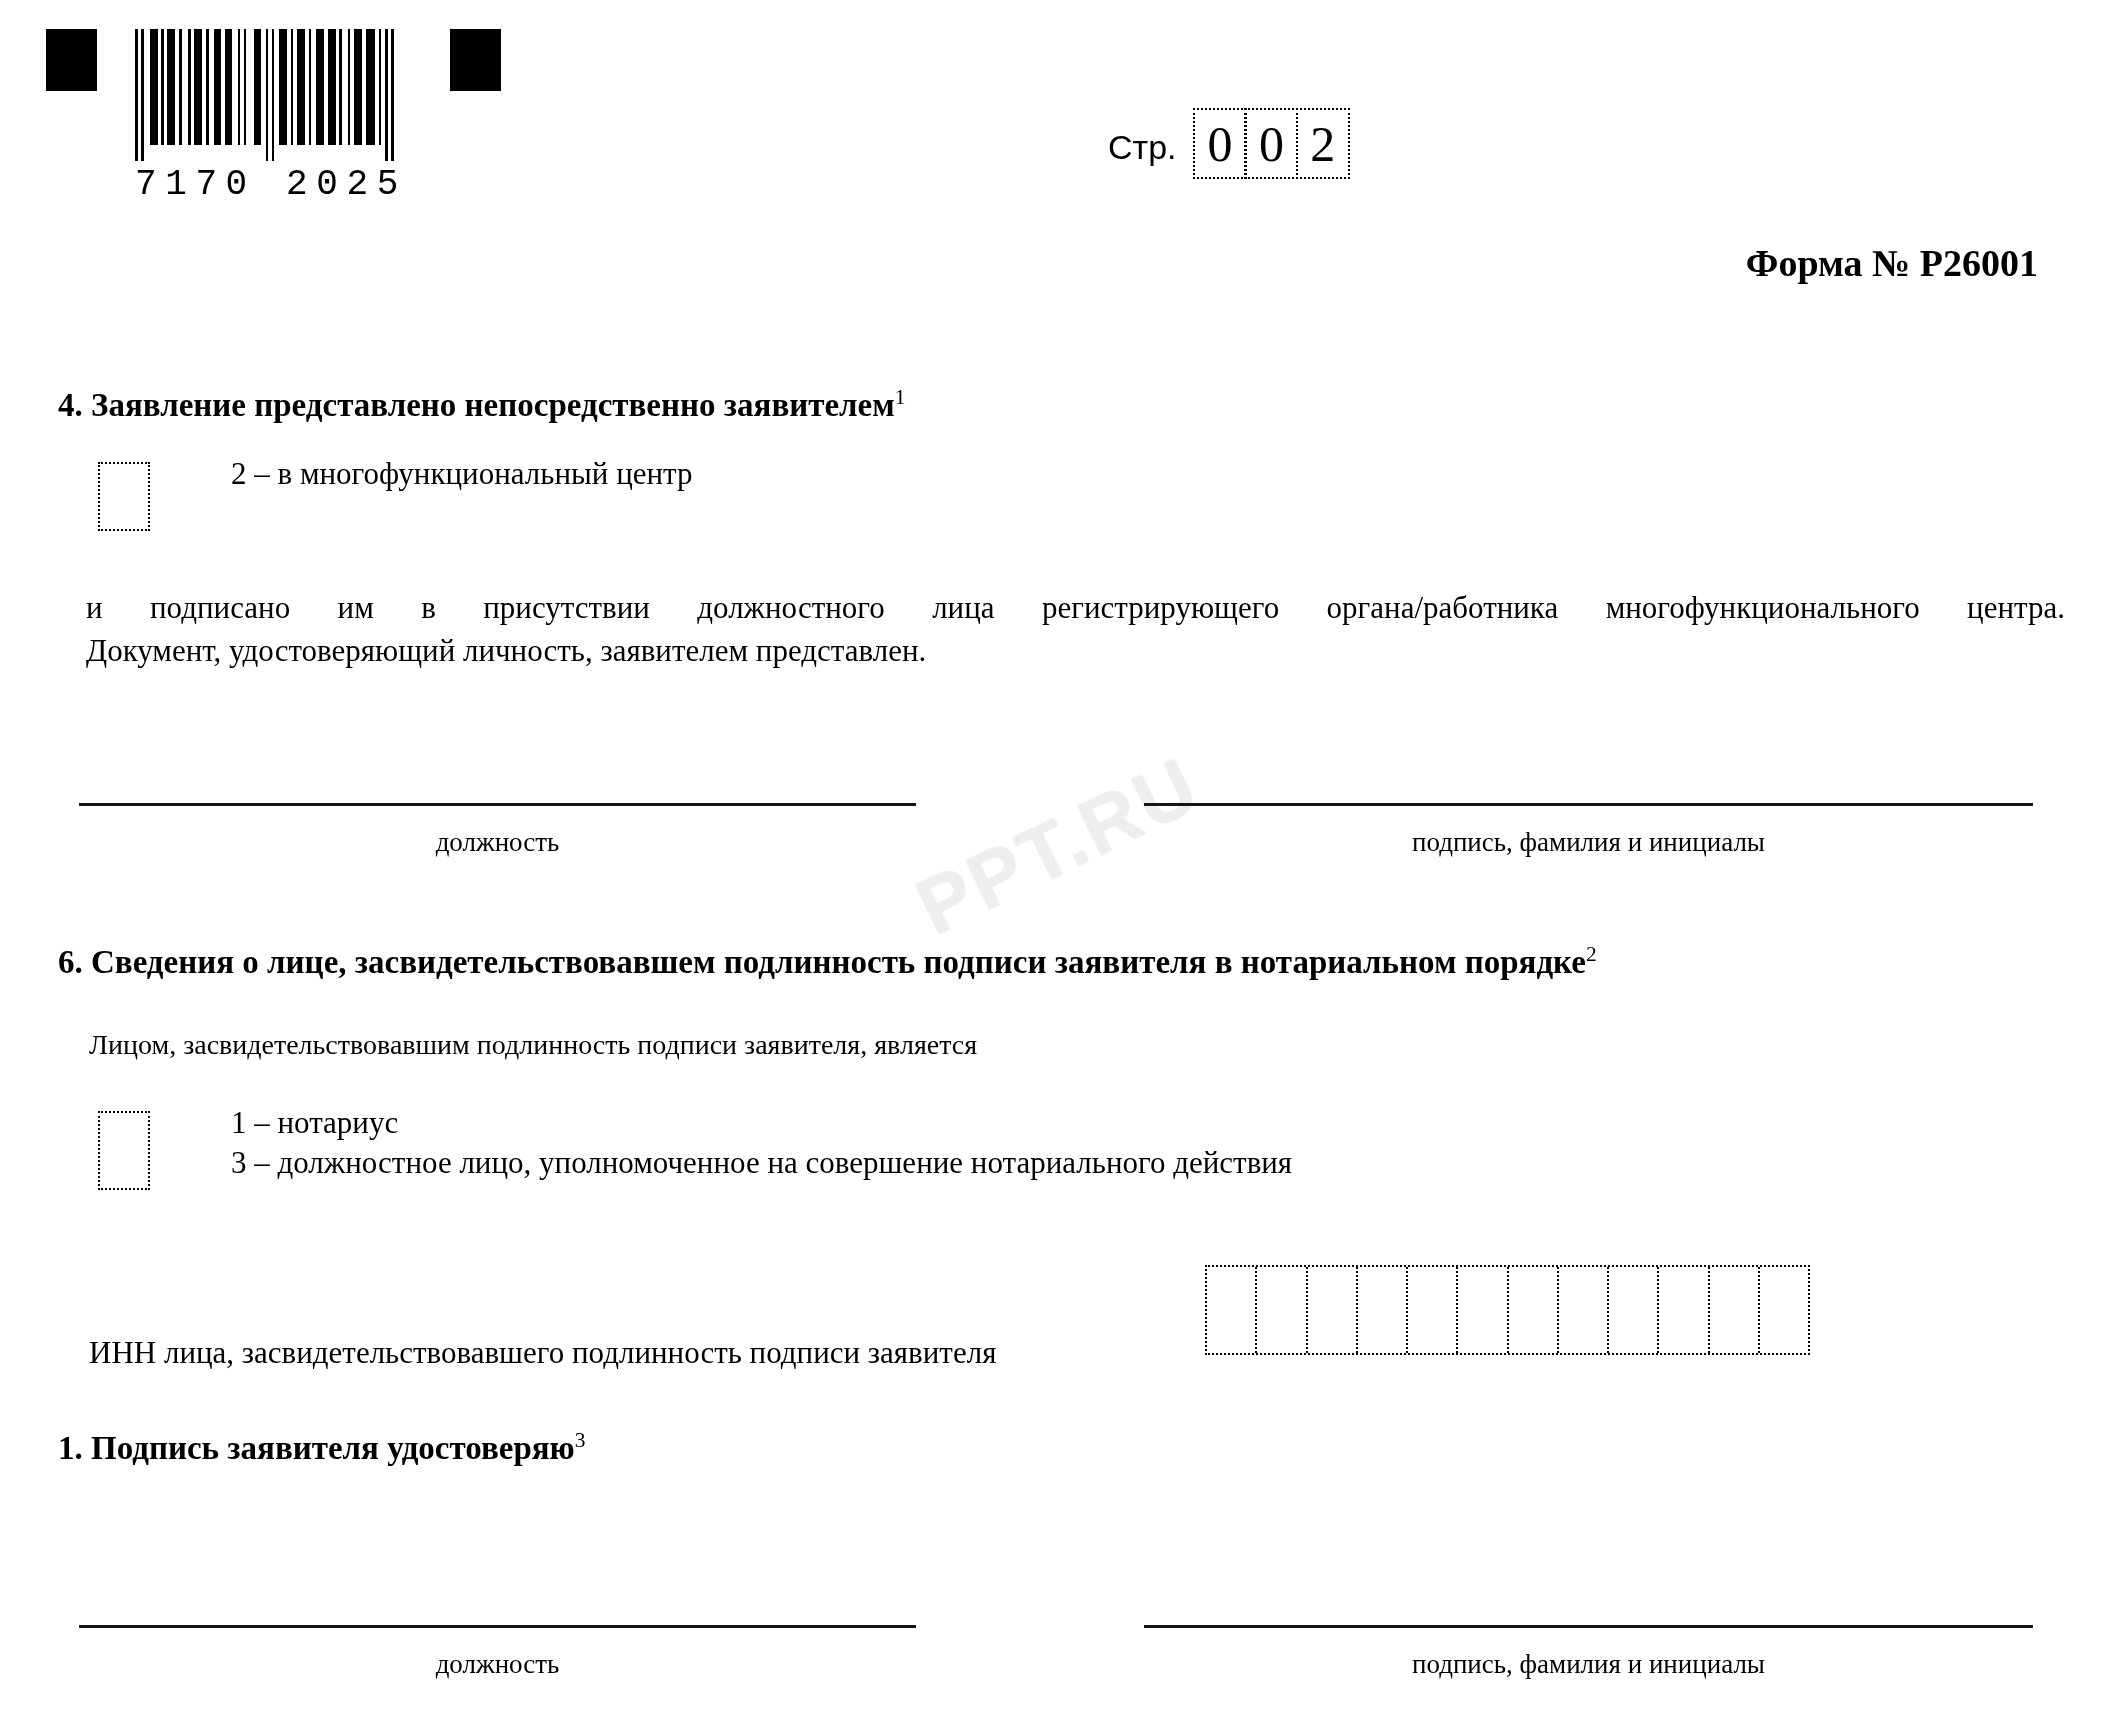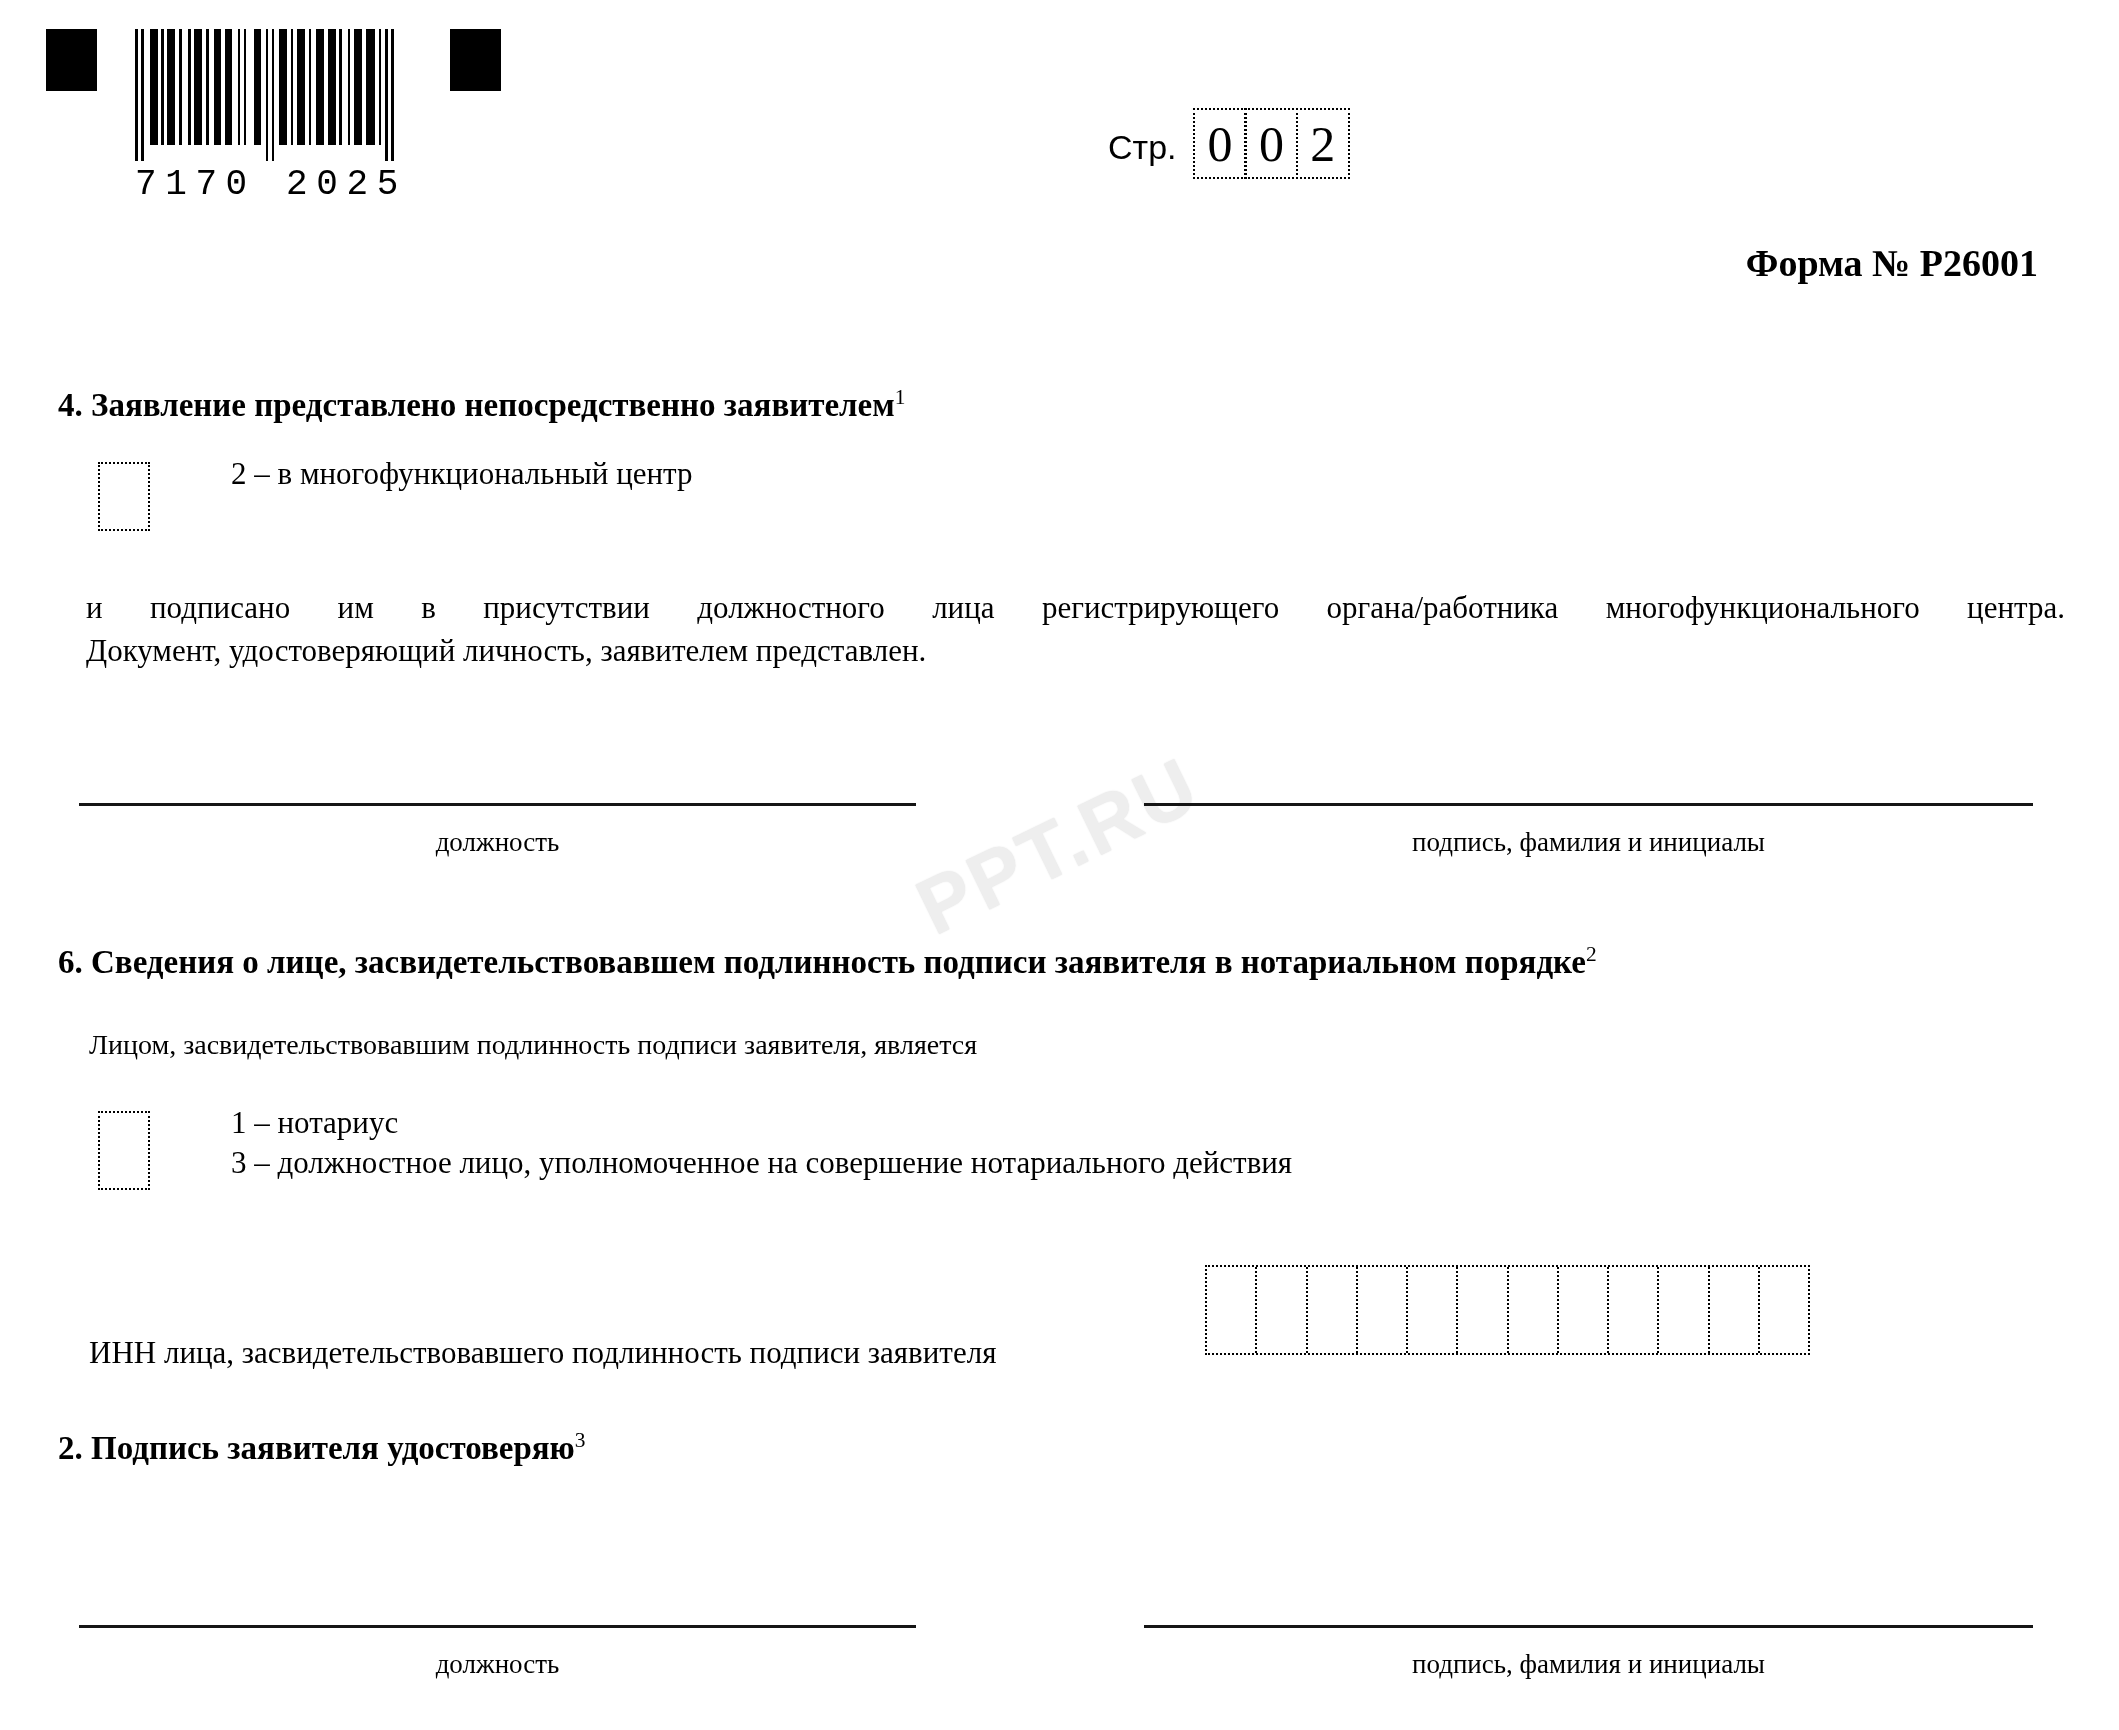--- a/index.html
+++ b/index.html
@@ -182,21 +182,21 @@
         <div class="inn-cell"></div>
         <div class="inn-cell"></div>
         <div class="inn-cell"></div>
         <div class="inn-cell"></div>
         <div class="inn-cell"></div>
         <div class="inn-cell"></div>
         <div class="inn-cell"></div>
         <div class="inn-cell"></div>
       </div>
 
-    <div class="h h6"><span>2. Подпись заявителя удостоверяю</span><sup>3</sup></div>
+    <div class="h h6"><span>1. Подпись заявителя удостоверяю</span><sup>3</sup></div>
 
     <div class="sigline sig-l row2"></div>
     <div class="sigline sig-r row2"></div>
     <div class="siglabel lab-l labrow2">должность</div>
     <div class="siglabel lab-r labrow2">подпись, фамилия и инициалы</div>
 
   </div>
 </div>
 
 

